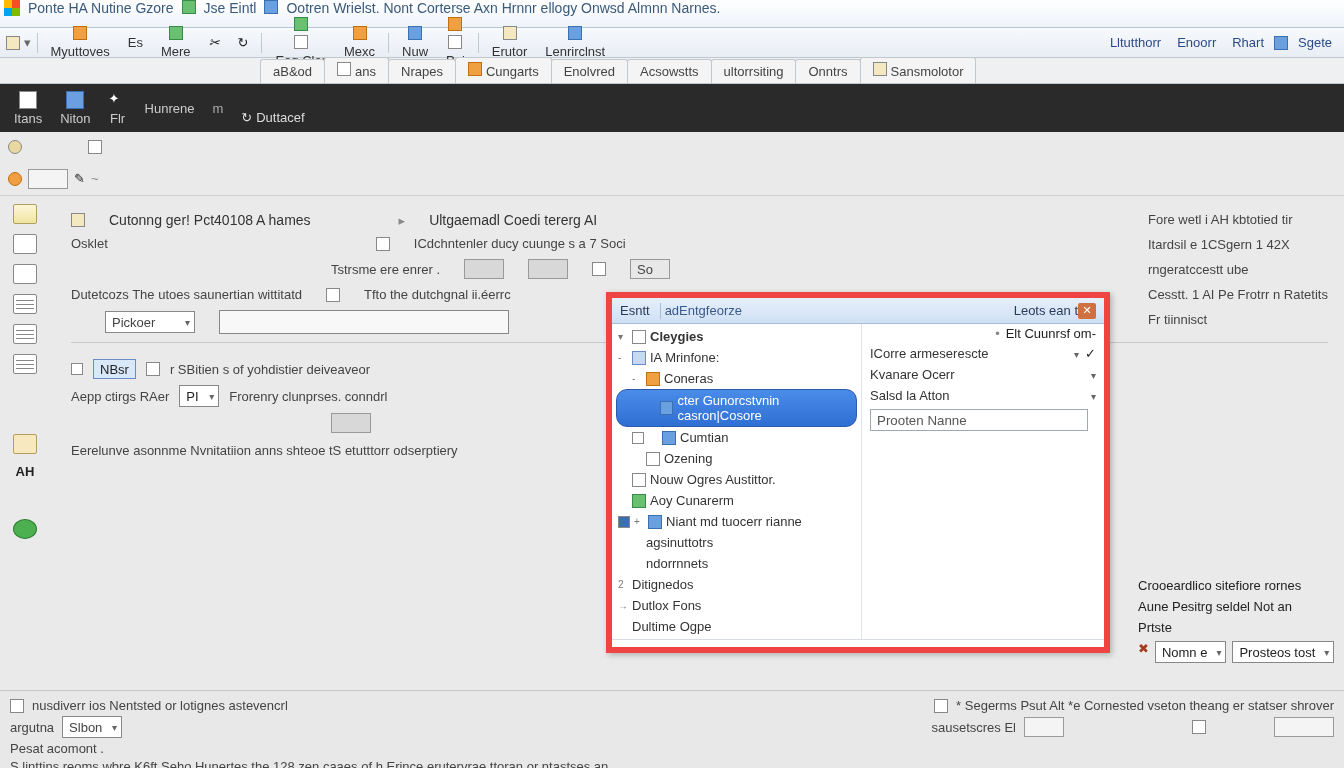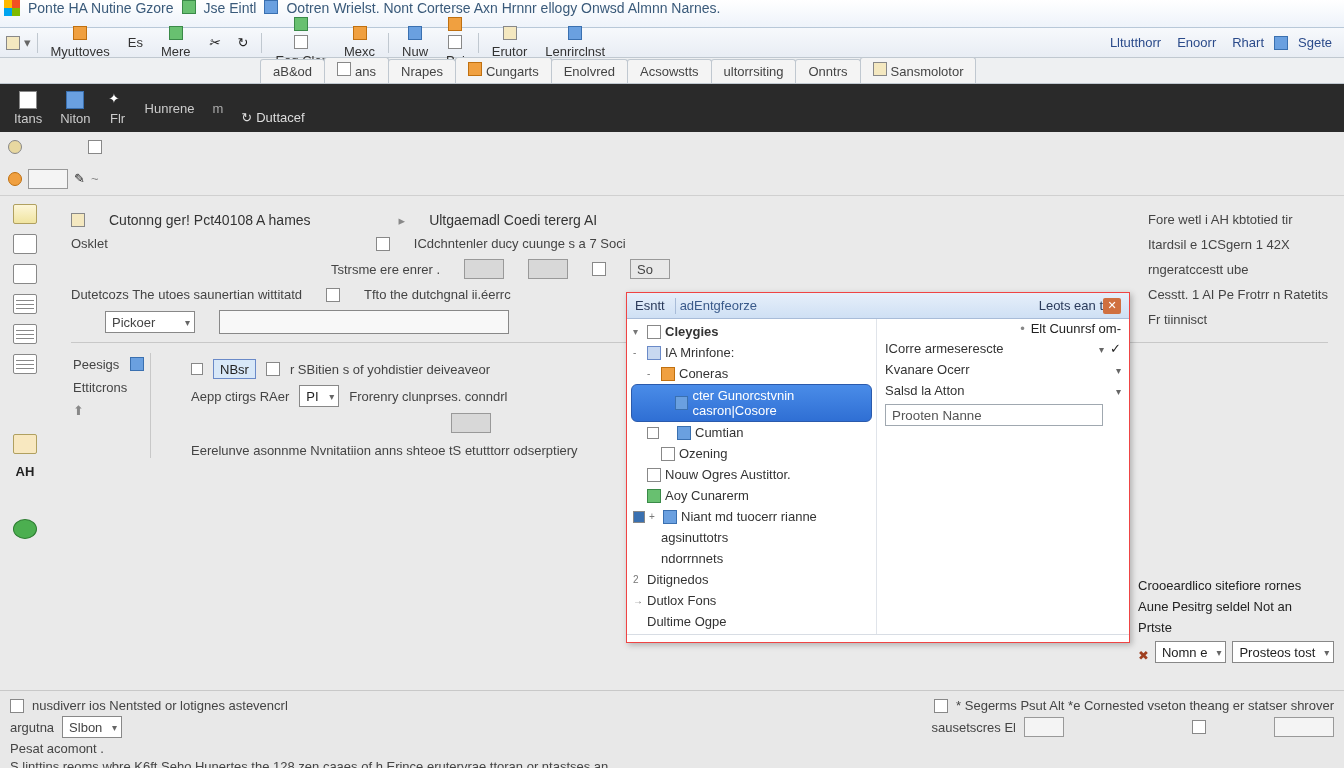--- a/index.html
+++ b/index.html
@@ -49,30 +49,30 @@
   .formcol { flex: 1; }
   .formline { display: flex; align-items: center; gap: 10px; margin: 6px 0; }
   .formline .lbl { color: #444; display:flex; align-items:center; gap:4px;}
   .longtext { color: #444; margin-top: 10px; }
 
   
   .bottomchunk { position: absolute; left: 0; right: 0; bottom: 0; height: 78px; background: #e8e8e8; border-top: 1px solid #c8c8c8; padding: 4px 10px; font-size: 13px; color: #444; }
   .bottomrow { display: flex; align-items: center; gap: 8px; margin: 3px 0; }
 
   
-  .dd { position: absolute; left: 626px; top: 160px; width: 504px; background: #fff; border: 1px solid #ef4444; box-shadow: 2px 2px 6px rgba(0,0,0,0.25); z-index: 50; font-size: 13px; }
+  .dd { position: absolute; left: 606px; top: 160px; width: 504px; background: #fff; border: 6px solid #ef4444; box-shadow: 2px 2px 6px rgba(0,0,0,0.25); z-index: 50; font-size: 13px; }
   .dd-title { height: 26px; background: linear-gradient(#e6effa,#cfe0f4); border-bottom: 1px solid #a8bcd8; display: flex; align-items: center; padding: 0 8px; color: #2a3a5a; }
   .dd-title .spacer { flex: 1; }
   .dd-title .close { width: 18px; height: 16px; background: #d07040; color: #fff; display: flex; align-items: center; justify-content: center; border-radius: 2px; font-size: 11px; }
   .dd-body { display: flex; }
   .dd-tree { width: 250px; padding: 2px 4px; border-right: 1px solid #e0e4ea; }
   .dd-tree .node { display: flex; align-items: center; gap: 4px; padding: 3px 2px; color: #333; }
   .dd-tree .node.indent1 { padding-left: 16px; }
   .dd-tree .node.indent2 { padding-left: 30px; }
-  .dd-tree .node.sel { background: linear-gradient(#4a8ce8,#2f6fd4); color: #fff; border: 1px solid #2a5aac; border-radius: 6px; }
+  .dd-tree .node.sel { background: linear-gradient(#4a8ce8,#2f6fd4); color: #fff; border: 1px solid #2a5aac; border-radius: 11px; }
   .dd-tree .tw { width: 10px; color: #777; font-size: 10px; }
   .dd-tree .ic { width: 14px; height: 14px; display:inline-block; }
   .dd-props { flex: 1; padding: 2px 8px; }
   .dd-props .pr { display: flex; align-items: center; padding: 3px 0; gap: 6px; }
   .dd-props .prlabel { flex:1; color:#333; }
   .dd-props .drop::after { content:"▾"; margin-left:6px; color:#666; font-size:10px; }
   .dd-props input.txt { width: 218px; height: 22px; border: 1px solid #a0a8b0; padding: 2px 6px; color:#555;}
   .dd-footer { border-top: 1px solid #d8dde4; height: 8px; }
 
   
@@ -86,21 +86,21 @@
 
   .chk { width:12px; height:12px; border:1px solid #888; display:inline-block; background:#fff;}
   .chk.on { background:#3a70b0; }
 
   
   .rightclip { position:absolute; right:0; top:70px; width:200px; color:#444; font-size:13px; }
   .rightclip .rline { margin: 10px 4px; white-space:nowrap; overflow:hidden;}
 
   
   .behind-controls { position:absolute; right:0; top:440px; width:210px; }
-  .behind-controls .bline { display:flex; align-items:flex-end; gap:6px; margin:6px 4px; white-space:nowrap; overflow:hidden;}
+  .behind-controls .bline { display:flex; align-items:flex-start; gap:6px; margin:6px 4px; white-space:nowrap; overflow:hidden;}
 </style>
 </head>
 <body>
 
 <div class="titlebar">
   <span class="ic-win"></span>
   <span class="txt">Ponte HA Nutine Gzore</span>
   <span class="ic-sq green"></span>
   <span class="txt">Jse Eintl</span>
   <span class="ic-sq blue"></span>
@@ -253,25 +253,20 @@
       <span style="width:20px"></span>
       <div class="combo">
           <span>Pickoer</span>
         </div>
       <div class="wideinput"></div>
     </div>
 
     <div class="section-divider"></div>
 
     <div class="panelrow">
-      <div class="listcol">
-        <div class="li"><span>Peesigs</span> <span style="position:absolute;right:-4px;top:4px" class="ic-sq blue"></span></div>
-        <div class="li"><span>Ettitcrons</span></div>
-        <div class="li" style="color:#888">⬆</div>
-      </div>
       <div class="formcol">
         <div class="formline">
           <span class="chk"></span>
           <span class="fieldbox" style="background:#d8e8f8;border-color:#6a8ac8">
               <span>NBsr</span>
             </span>
           <span class="ic-sq doc"></span>
           <span class="lbl">r SBitien s of yohdistier deiveaveor</span>
         </div>
         <div class="formline">

